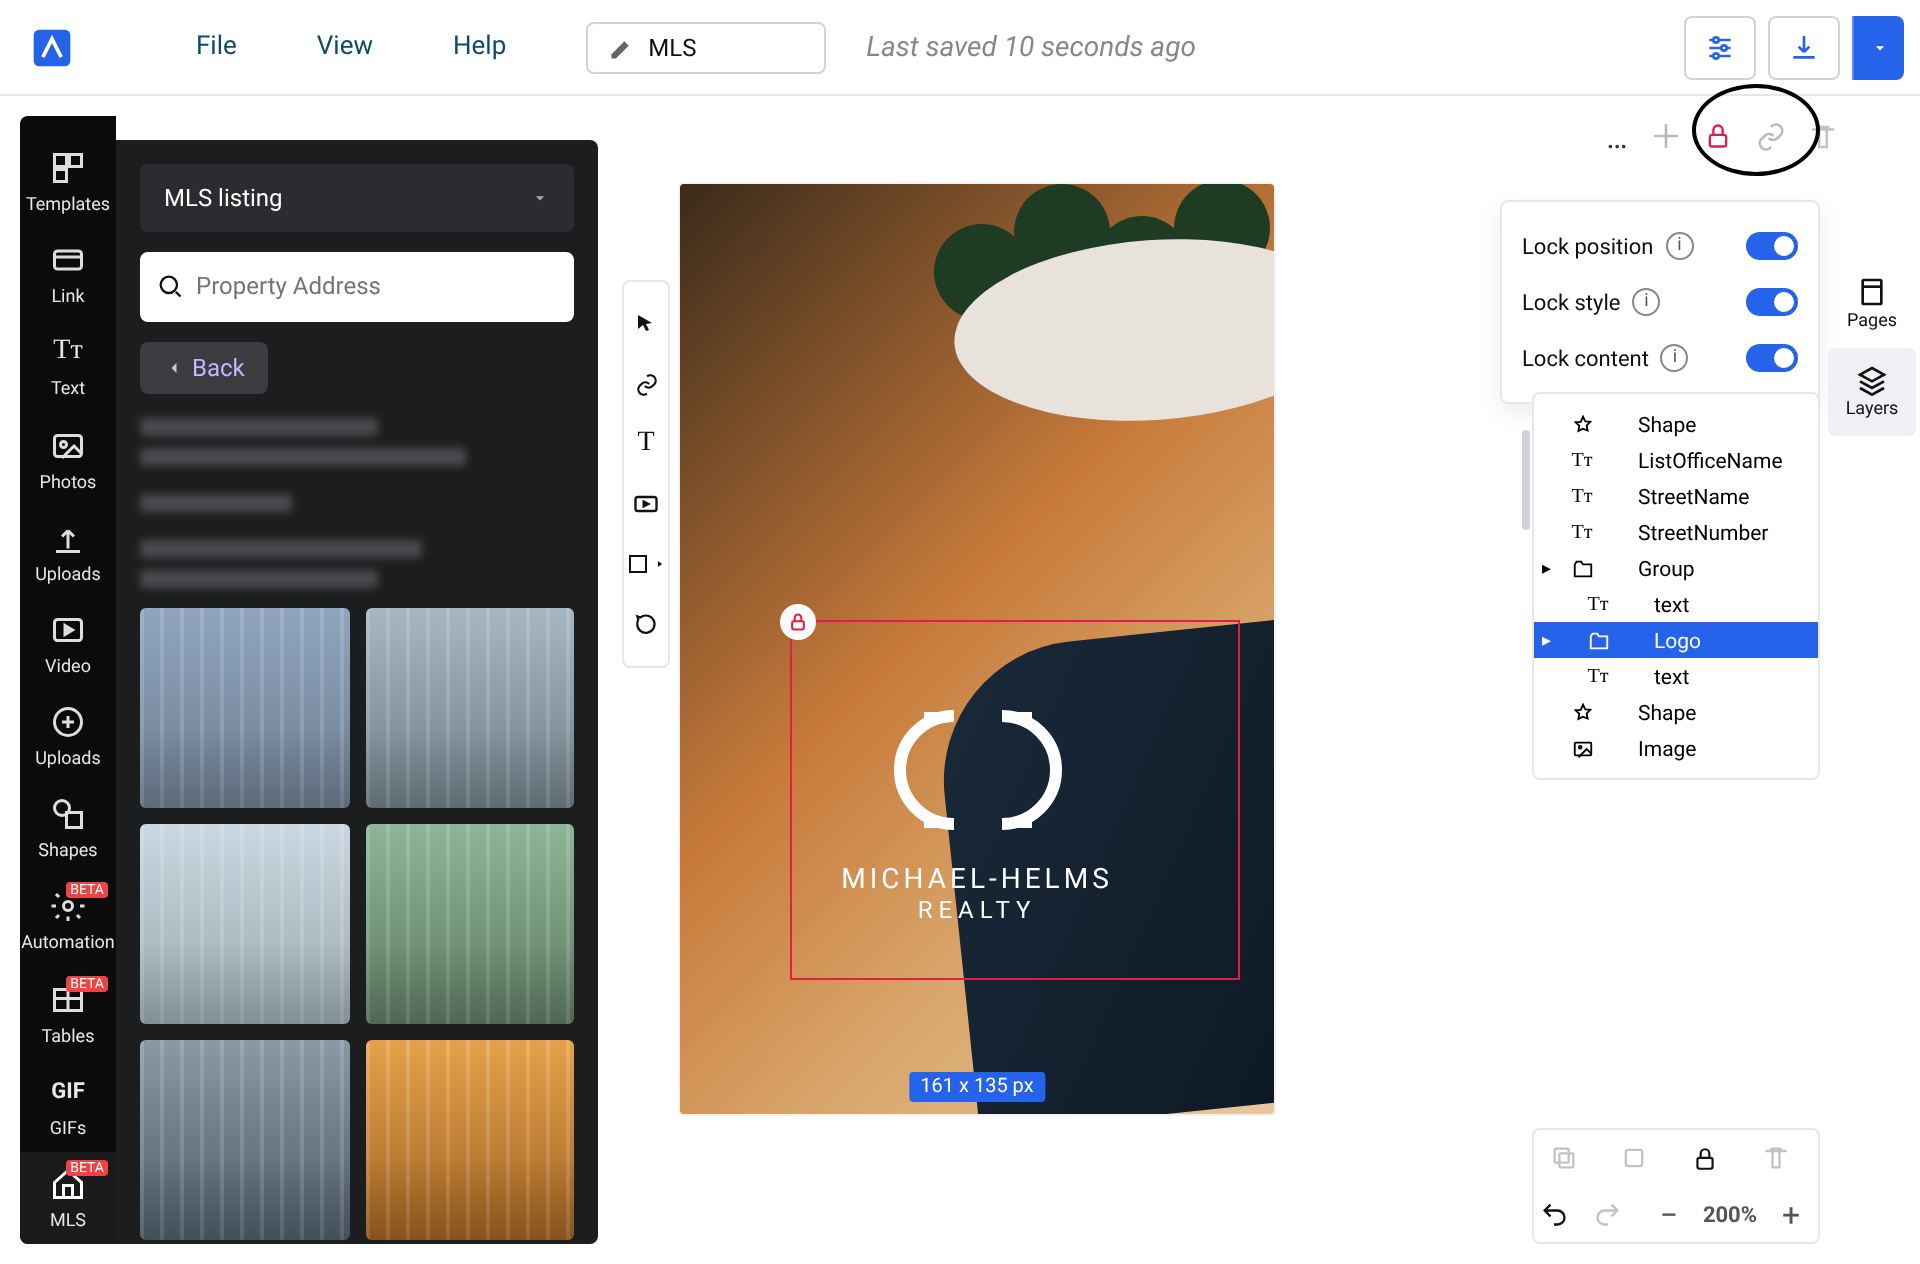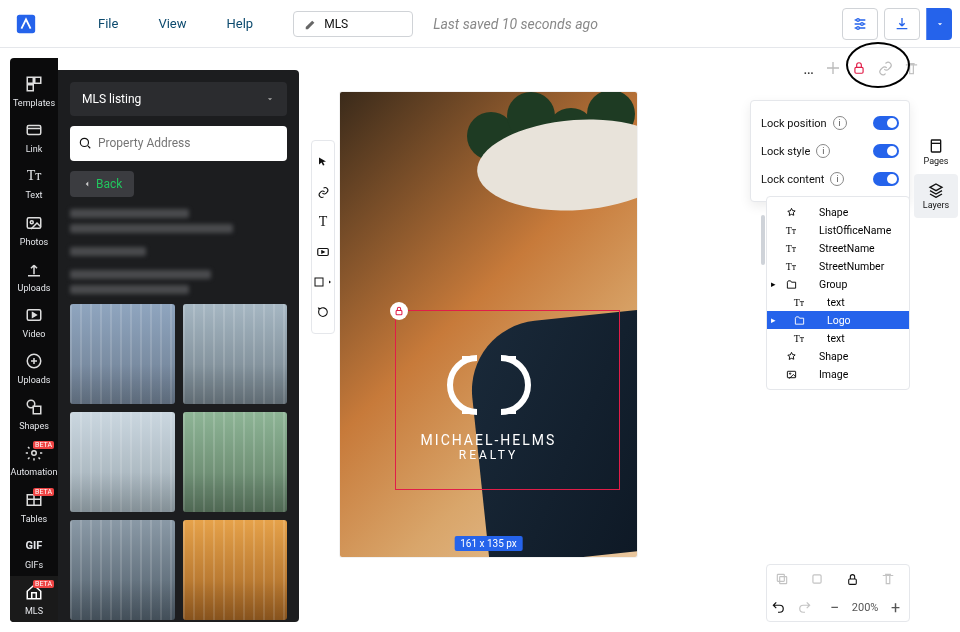--- a/index.html
+++ b/index.html
@@ -33,21 +33,21 @@
 .rail-item.active { background: #1a1a1a; }
 .rail-item .ico { width: 20px; height: 20px; display:flex; align-items:center; justify-content:center; }
 .rail-item .badge { position:absolute; top:4px; right:4px; background:#ef4444; color:#fff; font-size:7px; padding:0 2px; border-radius:2px; }
 
 
 .panel { position: absolute; top: 70px; left: 58px; width: 241px; bottom: 10px; background: #1c1d1f; border-radius: 0 4px 4px 0; color: #fff; overflow:hidden; display:flex; flex-direction:column;}
 .dd { margin: 12px 12px 0 12px; background: #2b2c2f; border-radius: 4px; padding: 10px 12px; font-size: 12px; display:flex; justify-content:space-between; align-items:center; cursor:pointer;}
 .search { margin: 10px 12px 0 12px; background: #fff; border-radius: 4px; display:flex; align-items:center; padding: 0 8px; height:36px;}
 .search input { flex:1; border:none; outline:none; font-size:12px; background:transparent;}
 .btn-row { margin: 10px 12px 0 12px; display:flex; gap:8px; }
-.back-btn { flex: 0 0 auto; background:#3b3c40; color:#22c55e; border:none; border-radius:4px; padding:6px 12px; font-size:12px; cursor:pointer; display:flex; align-items:center; gap:4px;}
+.back-btn { flex: 0 0 auto; background:#3b3c40; color:#c4b5fd; border:none; border-radius:4px; padding:6px 12px; font-size:12px; cursor:pointer; display:flex; align-items:center; gap:4px;}
 .use-btn { flex:1; background:#2563eb; color:#fff; border:none; border-radius:4px; font-size:12px; cursor:pointer;}
 .blurred { margin: 12px 12px 6px 12px; display:flex; flex-direction:column; gap:6px;}
 .blur-line { height:9px; background:#4a4b4e; border-radius:2px; filter:blur(2px);}
 .grid { margin: 4px 12px 0 12px; display:grid; grid-template-columns: 1fr 1fr; gap:8px; overflow:auto; padding-bottom:12px;}
 .thumb { background:linear-gradient(#8fa5bf,#6c7c8f); height:100px; border-radius:3px; position:relative; overflow:hidden;}
 .thumb::after{content:"";position:absolute;inset:0;background:
   linear-gradient(transparent 60%, rgba(0,0,0,.15)),
   repeating-linear-gradient(90deg, rgba(255,255,255,.15) 0 2px, transparent 2px 10px);
 }
 
@@ -92,21 +92,21 @@
 .layer.sel { background:#2563eb; color:#fff;}
 .layer .exp { position:absolute; left:4px; font-size:9px; }
 .layer.indent { padding-left:26px; }
 .lico { width:12px; height:12px; display:flex; align-items:center; justify-content:center;}
 
 
 .bottom-bar { position:absolute; bottom:10px; right:50px; width:144px; height:58px; background:#fff; border:1px solid #e5e7eb; border-radius:4px; display:flex; flex-direction:column;}
 .bb-row { flex:1; display:flex; align-items:center; justify-content:space-around; color:#555; font-size:12px;}
 .bb-row .disabled { opacity:.35; }
 .bb-ico { cursor:pointer; width:20px; text-align:center;}
-.zoom-val { font-size:11px; font-weight:400;}
+.zoom-val { font-size:11px; font-weight:700;}
 
 svg { display:block; }
 </style>
 </head>
 <body>
 
 <div class="topbar">
   <div class="logo">
     <svg viewBox="0 0 24 24" width="22" height="22">
         <rect x="2" y="2" width="20" height="20" rx="3" fill="#2563eb"></rect>

